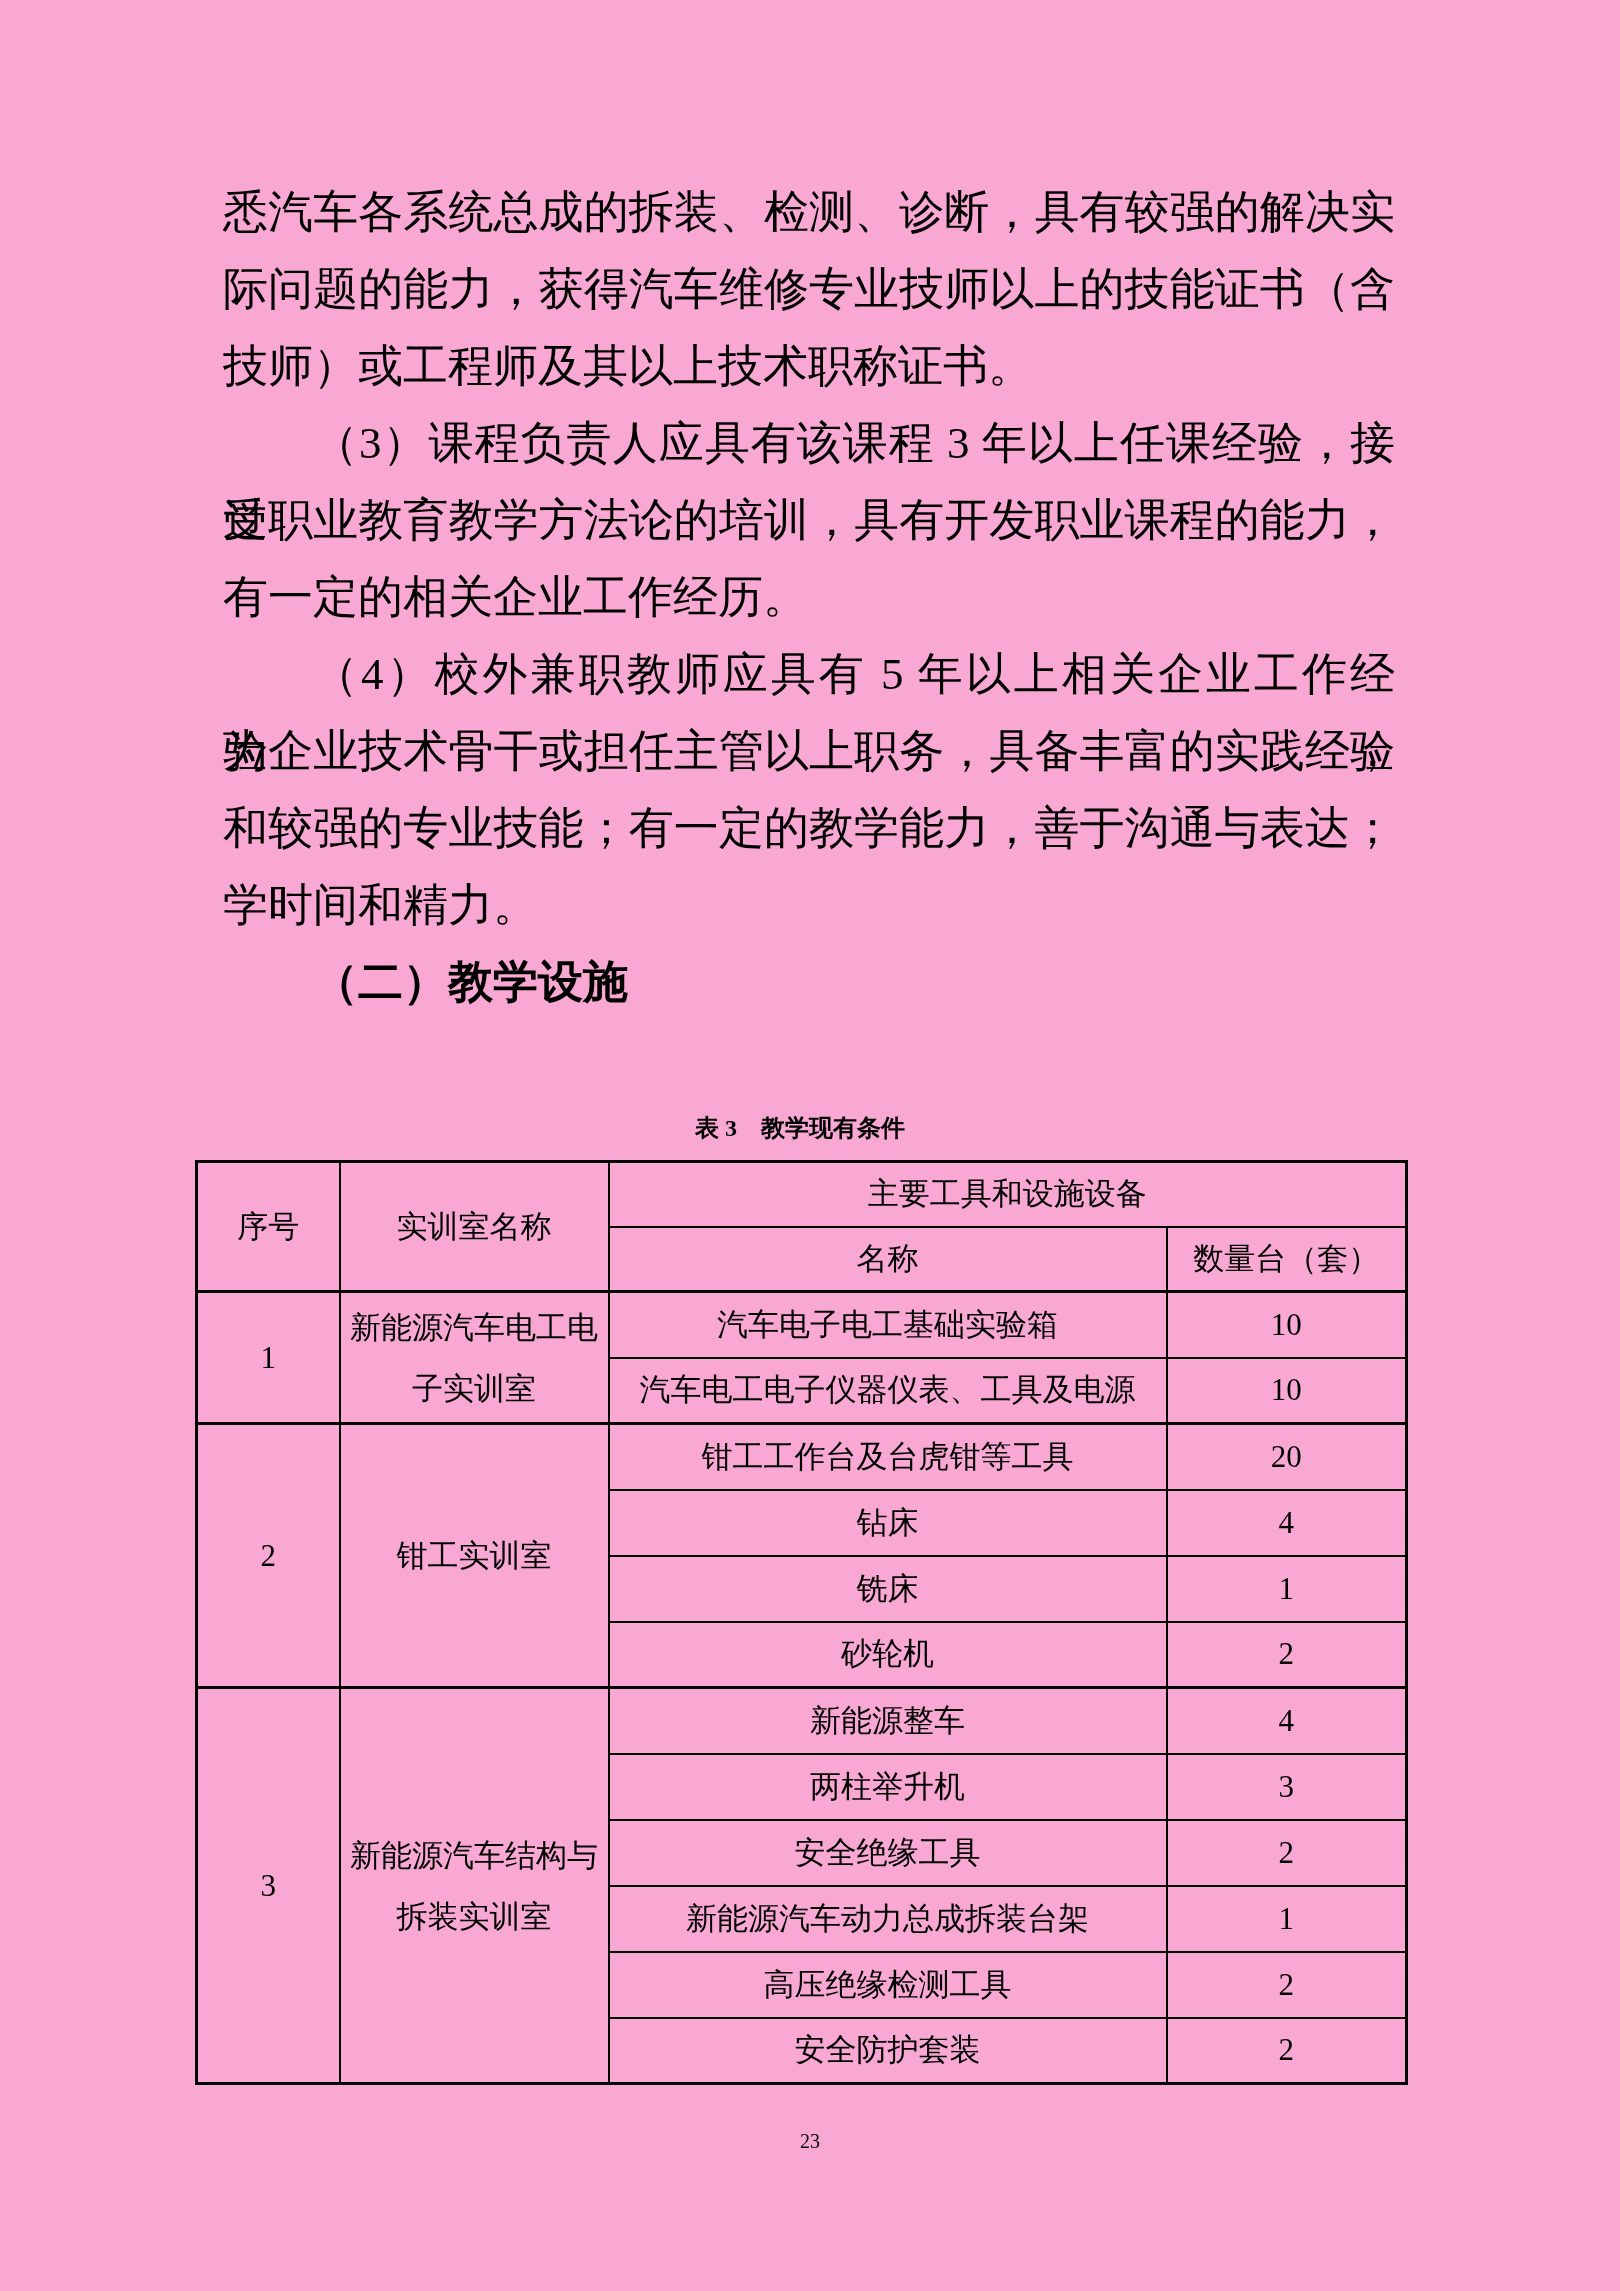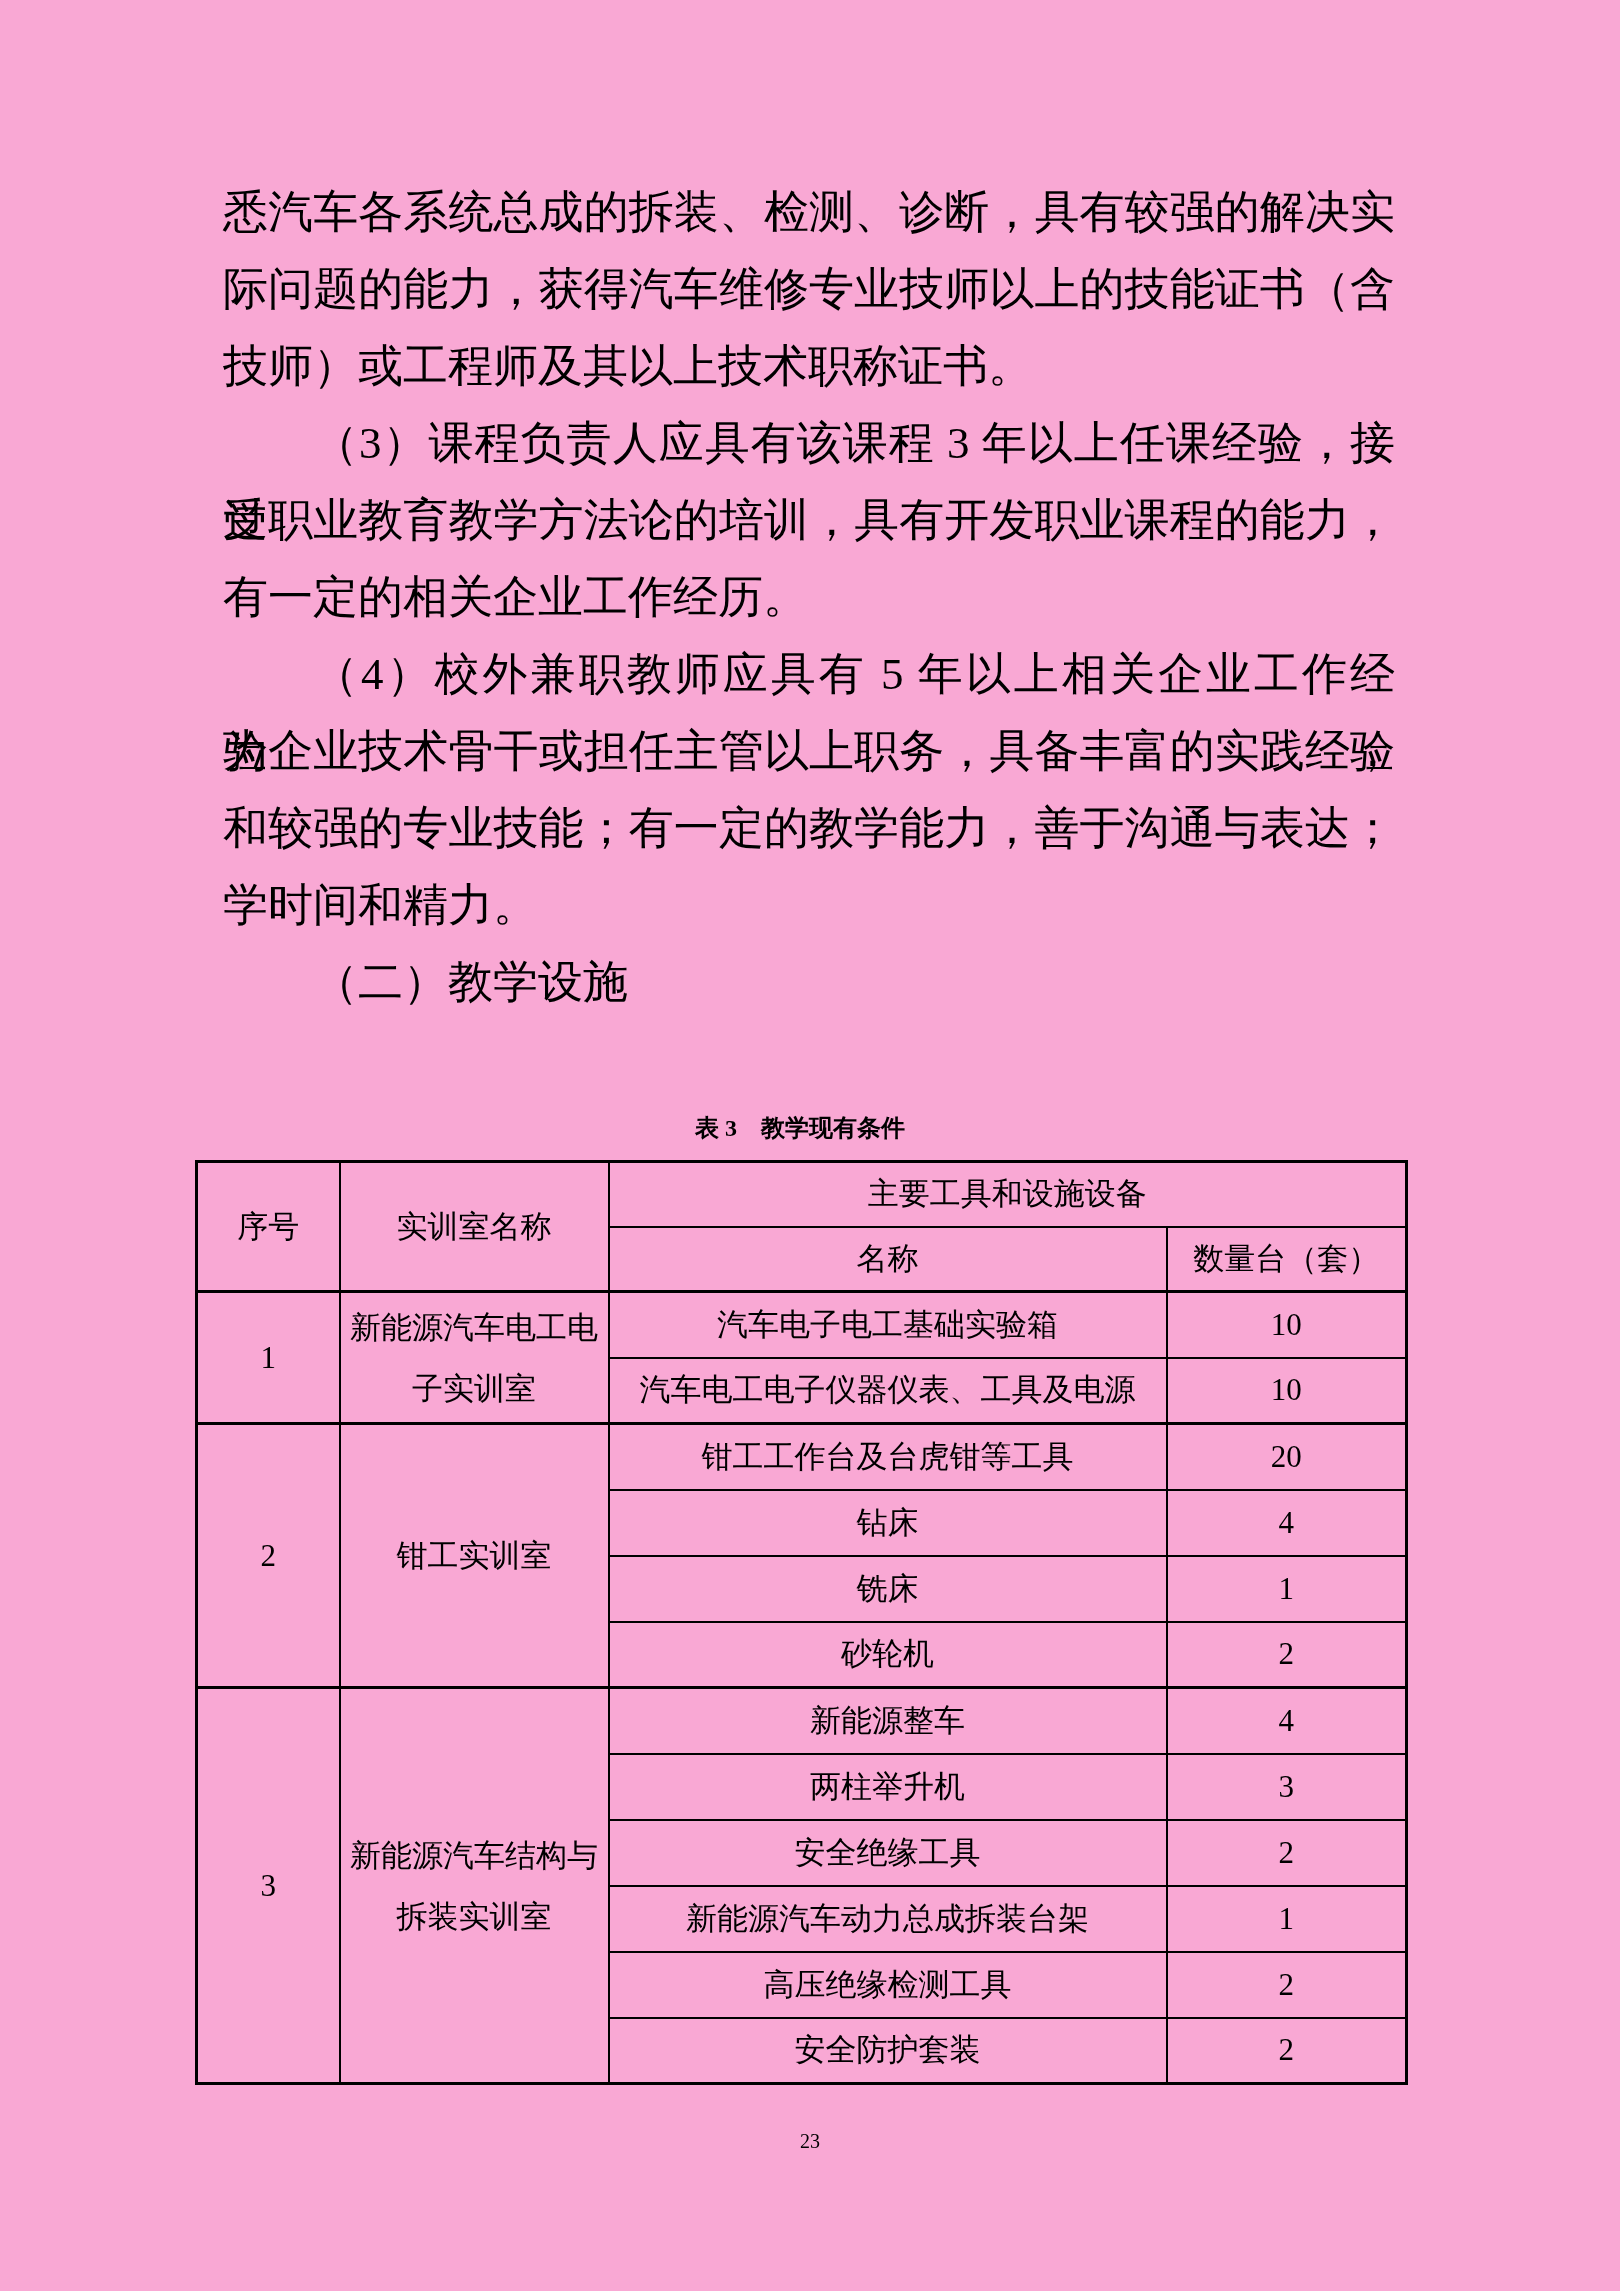--- a/index.html
+++ b/index.html
@@ -25,21 +25,21 @@
   .line.fill {
     text-align:justify;
     text-align-last:justify;
     -moz-text-align-last:justify;
   }
   .line.indent { text-indent:90px; }
   .heading-line {
     height:77px;
     line-height:77px;
     font-size:45px;
-    font-weight:normal;
+    font-weight:bold;
     text-indent:90px;
   }
   .table-caption {
     position:absolute;
     left:195px; top:1106px;
     width:1210px;
     text-align:center;
     font-size:24px;
     font-weight:bold;
     line-height:45px;

